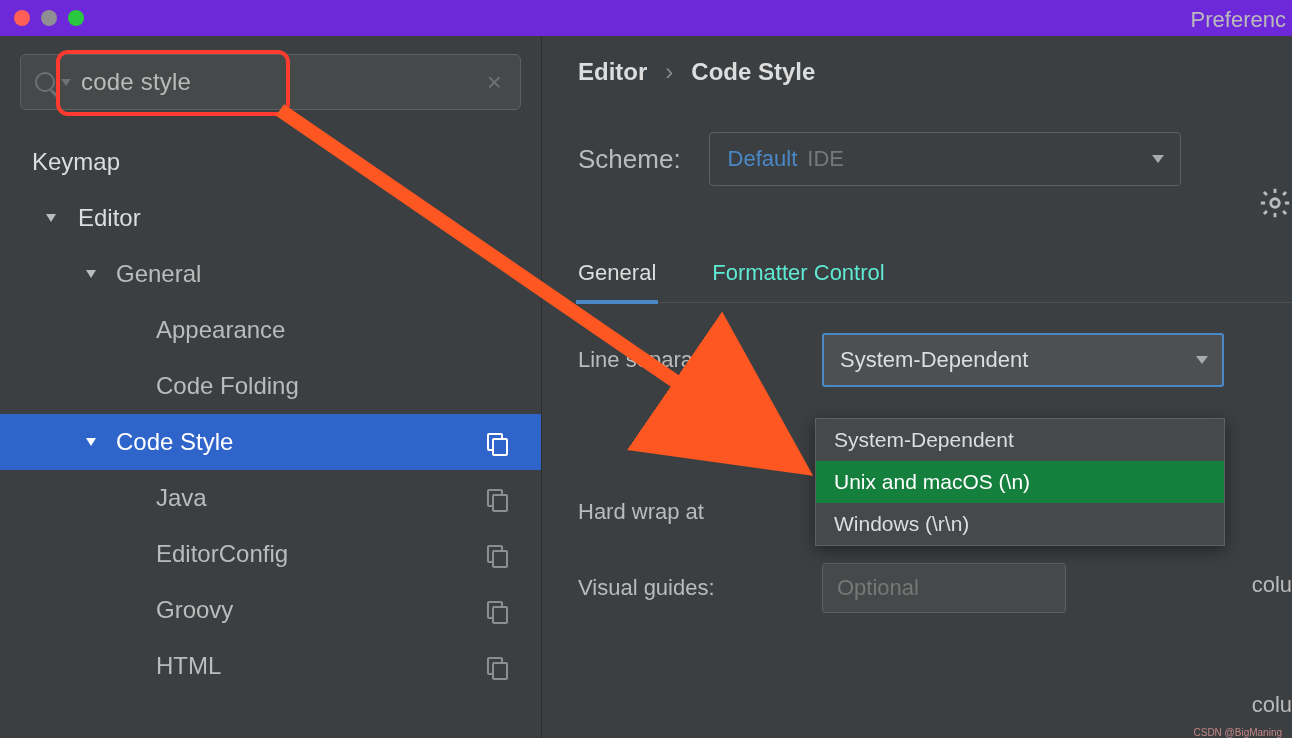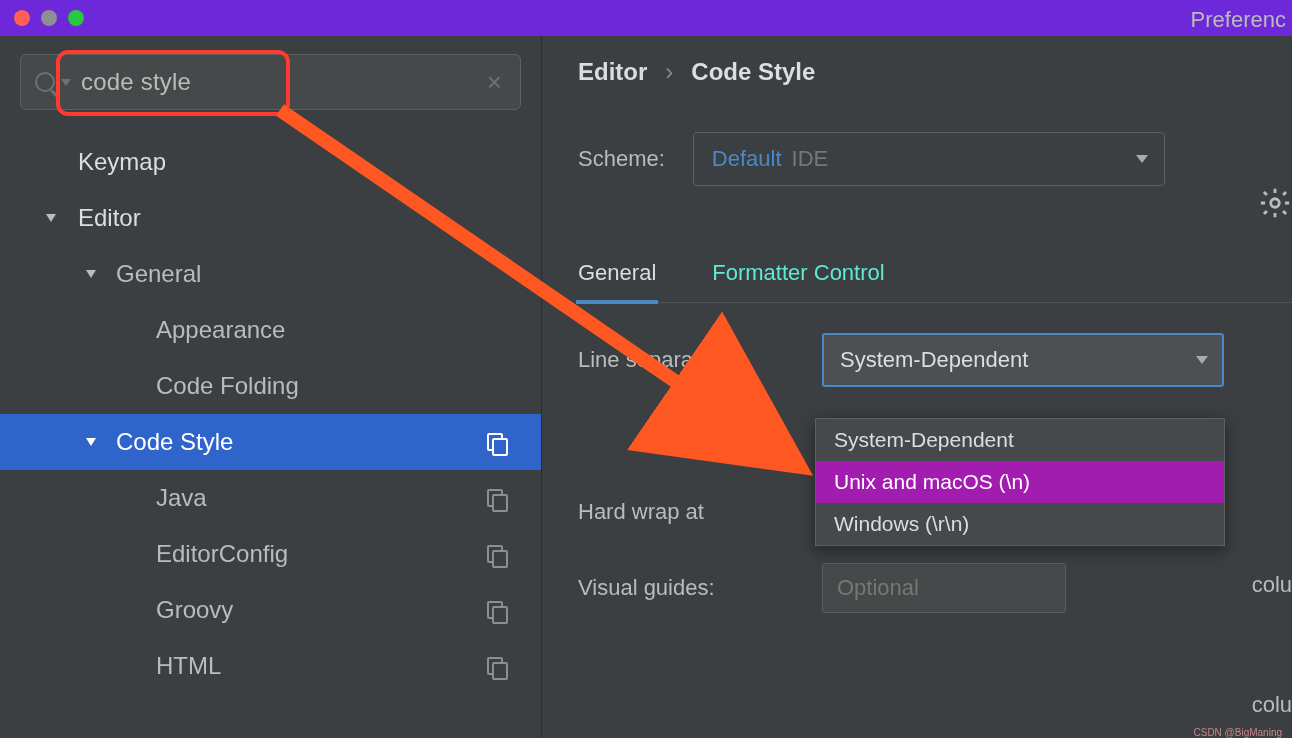--- a/index.html
+++ b/index.html
@@ -20,63 +20,63 @@
   .search { width: 100%; height: 56px; background: #45494a; border: 1px solid #5e6060; border-radius: 6px; display: flex; align-items: center; padding: 0 14px; position: relative; }
   .search-icon { width: 20px; height: 20px; border: 2.5px solid #6e7172; border-radius: 50%; position: relative; margin-right: 6px; }
   .search-icon::after { content: ""; position: absolute; width: 9px; height: 2.5px; background:#6e7172; transform: rotate(45deg); bottom: -4px; right: -6px; }
   .search-filter { width:0;height:0;border-left:5px solid transparent;border-right:5px solid transparent;border-top:7px solid #6e7172; margin-right:10px;}
   .search-text { color: #bbbbbb; font-size: 24px; letter-spacing: 0.2px; flex:1; }
   .clear-x { color:#6e7172; font-size: 26px; padding-right:4px; }
   .search-highlight { position: absolute; border: 4px solid #ff3b30; border-radius: 12px; left: 56px; top: 50px; width: 234px; height: 66px; pointer-events: none; }
 
   .tree { list-style: none; font-size: 24px; padding-top: 6px; }
   .tree li { display:flex; align-items:center; height: 56px; padding-left: 40px; cursor: pointer; position:relative;}
-  .tree li.lvl0 { padding-left: 78px; font-weight: 500; color:#dddddd; }
+  .tree li.lvl0 { padding-left: 32px; font-weight: 500; color:#dddddd; }
   .tree li.lvl1 { padding-left: 116px; }
   .tree li.lvl2 { padding-left: 156px; }
   .tree li.lvlEditor { padding-left: 78px; font-weight:500; color:#dddddd;}
   .tree li .arrow { position:absolute; }
   .arrow { width:0;height:0;border-left:5px solid transparent;border-right:5px solid transparent;border-top:8px solid #bbbbbb; transform: rotate(0deg);}
   .tree li.lvl0 .arrow, .tree li.lvlEditor .arrow { left: 46px; }
   .tree li.lvl1 .arrow { left: 86px; }
   .tree li.selected { background:#2f65ca; color:#ffffff; }
   .tree li.selected .arrow{border-top-color:#fff;}
   .copy-icon { position:absolute; right: 36px; width:18px; height:18px; }
   .copy-icon::before, .copy-icon::after { content:""; position:absolute; border:2px solid #8e8e8e; border-radius:2px;}
   .copy-icon::before{ width:12px;height:14px; left:0; top:0;}
   .copy-icon::after{ width:12px;height:14px; left:5px; top:5px; background:#3c3f41;}
   .tree li.selected .copy-icon::before, .tree li.selected .copy-icon::after{ border-color:#fff; }
   .tree li.selected .copy-icon::after{ background:#2f65ca;}
 
   .content { flex: 1; background:#3c3f41; padding: 22px 0 0 36px; position: relative; }
   .breadcrumb { font-size: 24px; color:#dddddd; font-weight:600; display:flex; align-items:center; gap: 18px; }
   .breadcrumb .sep { color:#888; font-weight:400;}
   .scheme-row { display:flex; align-items:center; margin-top: 46px; gap: 28px;}
-  .scheme-label { font-size: 22px; color:#bbbbbb;}
+  .scheme-label { font-size: 26px; color:#bbbbbb;}
   .scheme-select { width: 472px; height: 54px; border:1px solid #5e6060; border-radius:4px; display:flex; align-items:center; padding: 0 18px; font-size:22px; position:relative;}
   .scheme-select .default { color:#4a88c7; font-weight:500; margin-right:10px;}
   .scheme-select .ide { color:#777;}
   .scheme-select .dd-arrow { position:absolute; right:16px; width:0;height:0;border-left:6px solid transparent;border-right:6px solid transparent;border-top:8px solid #aaa; }
   .gear { position:absolute; right: 0px; top: 150px; }
   .gear svg { width:34px;height:34px; }
 
   .tabs { display:flex; gap: 56px; margin-top: 74px; border-bottom:1.5px solid #515151; }
   .tab { font-size:22px; color:#5eead4; padding-bottom: 16px; position:relative; cursor:pointer;}
   .tab.active { color:#dddddd;}
   .tab.active::after { content:""; position:absolute; left:-2px; right:-2px; bottom:-2px; height:4px; background:#4a88c7;}
 
   .form { margin-top: 30px; font-size:22px; }
   .form-row { display:flex; align-items:center; margin-bottom: 38px; gap: 30px; position:relative;}
   .form-row .label { width: 214px; color:#bbbbbb;}
   .line-sep-select { width: 402px; height:54px; border:2px solid #4a88c7; background:#4c5052; border-radius:3px; display:flex; align-items:center; padding:0 16px; position:relative; color:#dddddd;}
   .line-sep-select .dd-arrow { position:absolute; right:14px; width:0;height:0;border-left:6px solid transparent;border-right:6px solid transparent;border-top:8px solid #aaa; }
 
   .dropdown { position:absolute; left: 815px; top: 418px; width: 410px; background:#46494b; border:1px solid #5e6060; box-shadow: 0 4px 16px rgba(0,0,0,0.45); z-index:5;}
   .dropdown .opt { height: 42px; display:flex; align-items:center; padding: 0 18px; font-size:21px; color:#dddddd; cursor:pointer;}
-  .dropdown .opt.sel { background:#a21caf; color:#fff;}
+  .dropdown .opt.sel { background:#15803d; color:#fff;}
 
   .hard-wrap-label { width:214px;}
   .visual-input { width: 244px; height:50px; border:1px solid #5e6060; background:#45494a; border-radius:3px; display:flex; align-items:center; padding:0 14px; color:#777;}
 
   .wm { position:absolute; right:10px; bottom:0; font-size:10px; color:#fca5a5; opacity:0.7;}
 
   .arrow-annot { position:absolute; left: 240px; top: 100px; z-index:10; pointer-events:none;}
 </style>
 </head>
 <body>

